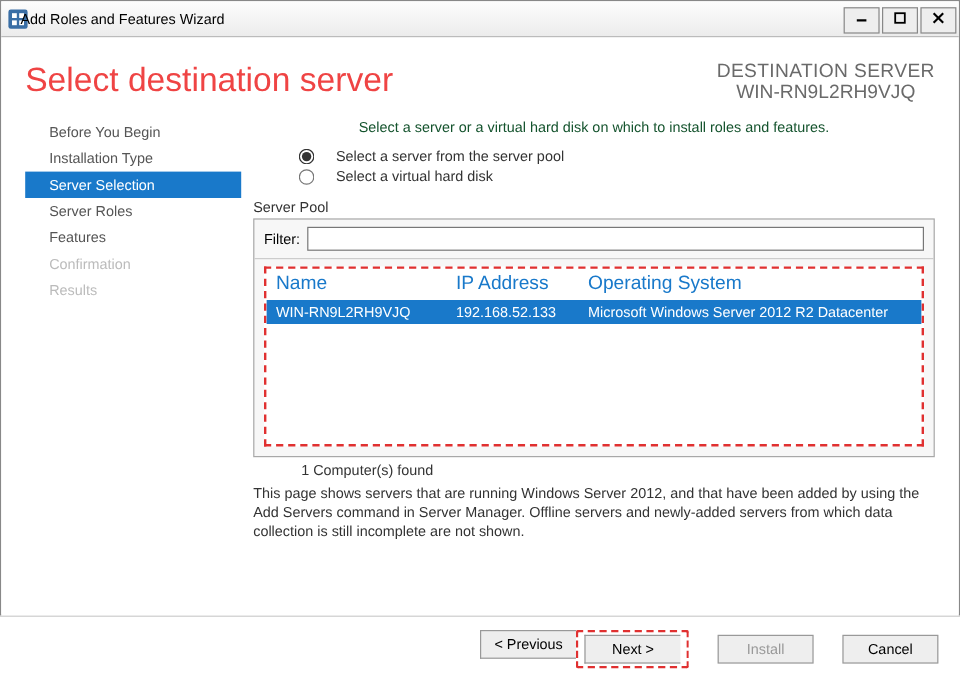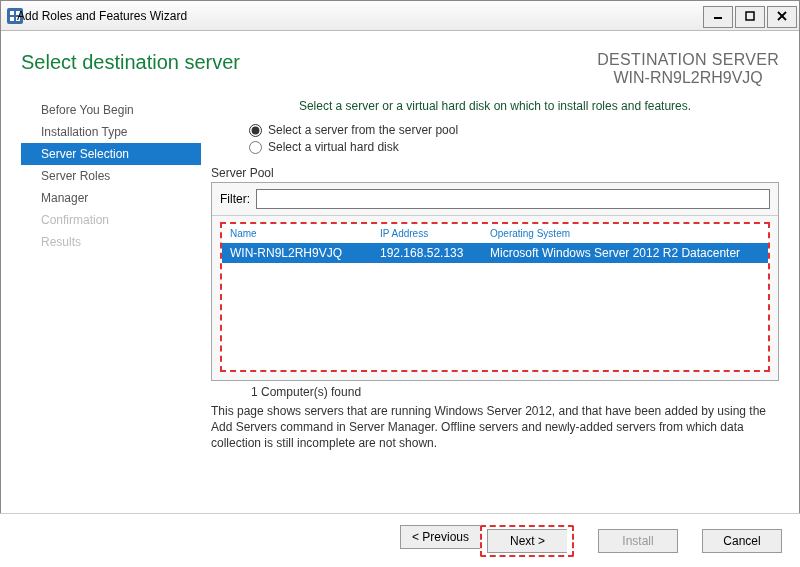--- a/index.html
+++ b/index.html
@@ -7,42 +7,42 @@
 
 .titlebar { height: 30px; background: linear-gradient(to bottom, #fdfdfd, #ececec); border-bottom: 1px solid #bbb; display: flex; align-items: center; position: relative; }
 .titlebar-icon { width: 16px; height: 16px; margin-left: 6px; background: #3a6ea5; border-radius: 2px; position: relative; }
 .titlebar-icon::after { content: ""; position: absolute; left:3px; top:3px; width:4px; height:4px; background:#fff; box-shadow: 6px 0 #fff, 0 6px #fff, 6px 6px #fff; }
 .title-text { position: absolute; left: 16px; right: 0; text-align: left; font-size: 12px; }
 .window-controls { margin-left: auto; display: flex; }
 .win-btn { width: 30px; height: 22px; border: 1px solid #888; background: #eee; margin: 2px 2px 0 0; display: flex; align-items: center; justify-content: center; font-family: Arial, sans-serif; font-size: 11px; cursor: pointer; }
 
 .wizard-body { padding: 10px 20px 0 20px; height: calc(100% - 30px - 54px); background: #fff; }
 .header-row { display:flex; justify-content: space-between; align-items: flex-start; margin-bottom: 12px; }
-.page-title { font-size: 20px; font-weight: 300; color: #15803d; padding-top: 10px; }
+.page-title { font-size: 28px; font-weight: 300; color: #ef4444; padding-top: 10px; }
 .dest-block { text-align: center; font-size: 16px; color: #6a6a6a; padding-top: 10px; }
 .dest-label { letter-spacing: 0.3px; }
 
 .columns { display: flex; height: 400px; }
 .sidebar { width: 180px; flex-shrink: 0; }
 .step-item { font-size: 12px; color: #555; padding: 4px 0 4px 20px; cursor: pointer; white-space: nowrap; }
 .step-item.active { background: #1979ca; color: #fff; }
 .step-item.disabled { color: #bbb; cursor: default; }
 
 .content { flex: 1; padding-left: 10px; }
 .intro { font-size: 12px; color: #14532d; margin-bottom: 10px; text-align: center; }
-.radio-row { margin: 3px 0; display:flex; align-items:center; gap:6px; color:#333;padding-left:38px; }
+.radio-row { margin: 3px 0; display:flex; align-items:center; gap:18px; color:#333;padding-left:38px; }
 .radio-row input { accent-color: #333; }
 
 .pool-label { margin-top: 12px; font-size: 12px; color: #333; }
 .pool-box { border: 1px solid #a8a8a8; background: #f7f7f7; margin-top: 2px; }
 .filter-row { display:flex; align-items:center; padding: 6px 8px; border-bottom: 1px solid #ccc; gap:6px; }
 .filter-input { flex:1; border:1px solid #777; height:20px; padding:0 4px; font-size:12px; background:#fff; }
 
 .server-table { border: 2px dashed #e03030; border-top-width:2px; margin: 6px 8px 8px 8px; background:#fff; height: 150px; overflow: hidden; }
-.th-row { display:flex; color:#1979ca; font-size:10px; padding: 4px 8px 4px 8px; }
+.th-row { display:flex; color:#1979ca; font-size:16px; padding: 4px 8px 4px 8px; }
 .th-name { width: 150px; }
 .th-ip { width: 110px; }
 .th-os { flex:1; }
 .td-row { display:flex; background:#1979ca; color:#fff; font-size:12px; padding: 3px 8px; }
 .td-row > div:nth-child(1){ width:150px; }
 .td-row > div:nth-child(2){ width:110px; }
 .td-row > div:nth-child(3){ flex:1; }
 
 .found-text { margin-top: 4px; color:#333;margin-left:40px; }
 .desc-text { margin-top: 4px; color:#333; line-height: 1.35; }
@@ -89,21 +89,21 @@
       <div>WIN-RN9L2RH9VJQ</div>
     </div>
   </div>
 
   <div class="columns">
     <div class="sidebar">
       <div class="step-item">Before You Begin</div>
       <div class="step-item">Installation Type</div>
       <div class="step-item active">Server Selection</div>
       <div class="step-item">Server Roles</div>
-      <div class="step-item">Manager</div>
+      <div class="step-item">Features</div>
       <div class="step-item disabled">Confirmation</div>
       <div class="step-item disabled">Results</div>
     </div>
 
     <div class="content">
       <div class="intro">Select a server or a virtual hard disk on which to install roles and features.</div>
 
       <label class="radio-row">
         <input type="radio" name="target" checked="" style="">
         <span>Select a server from the server pool</span>

